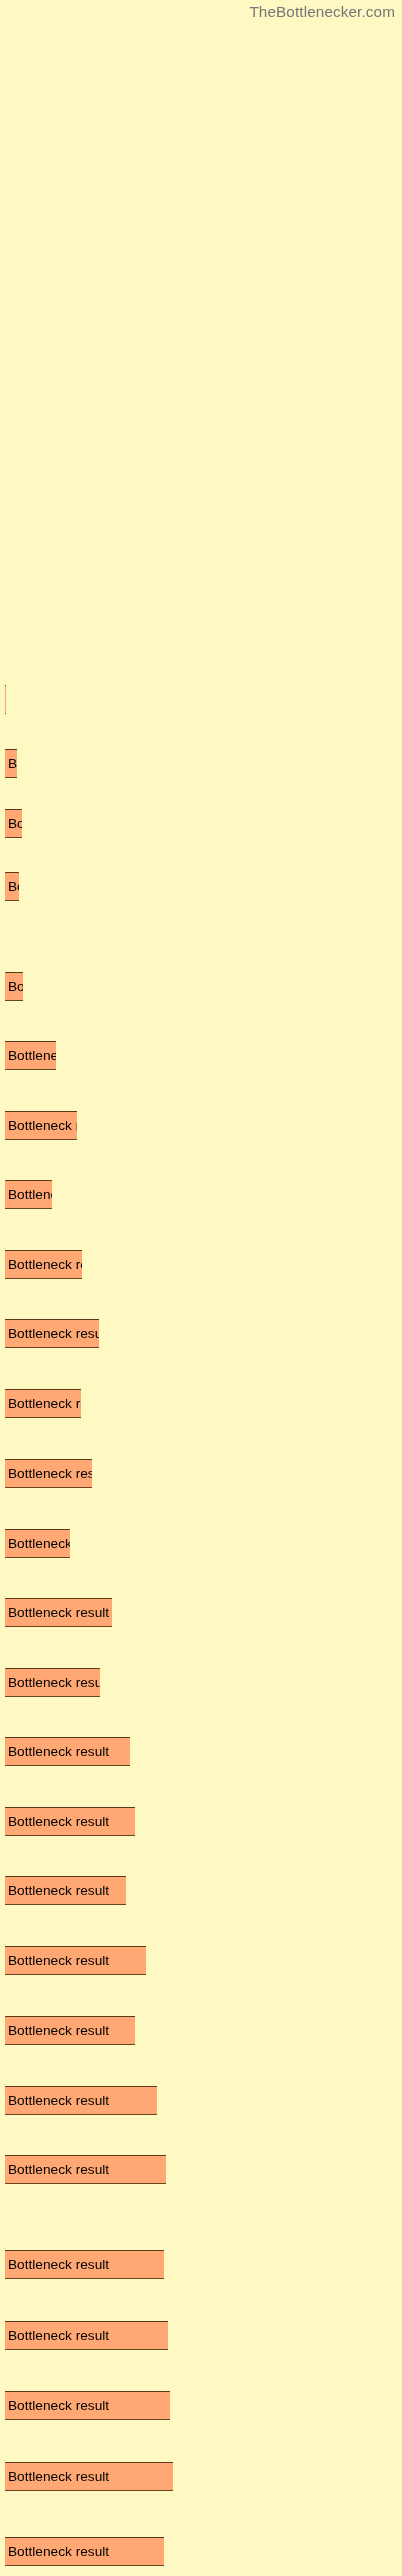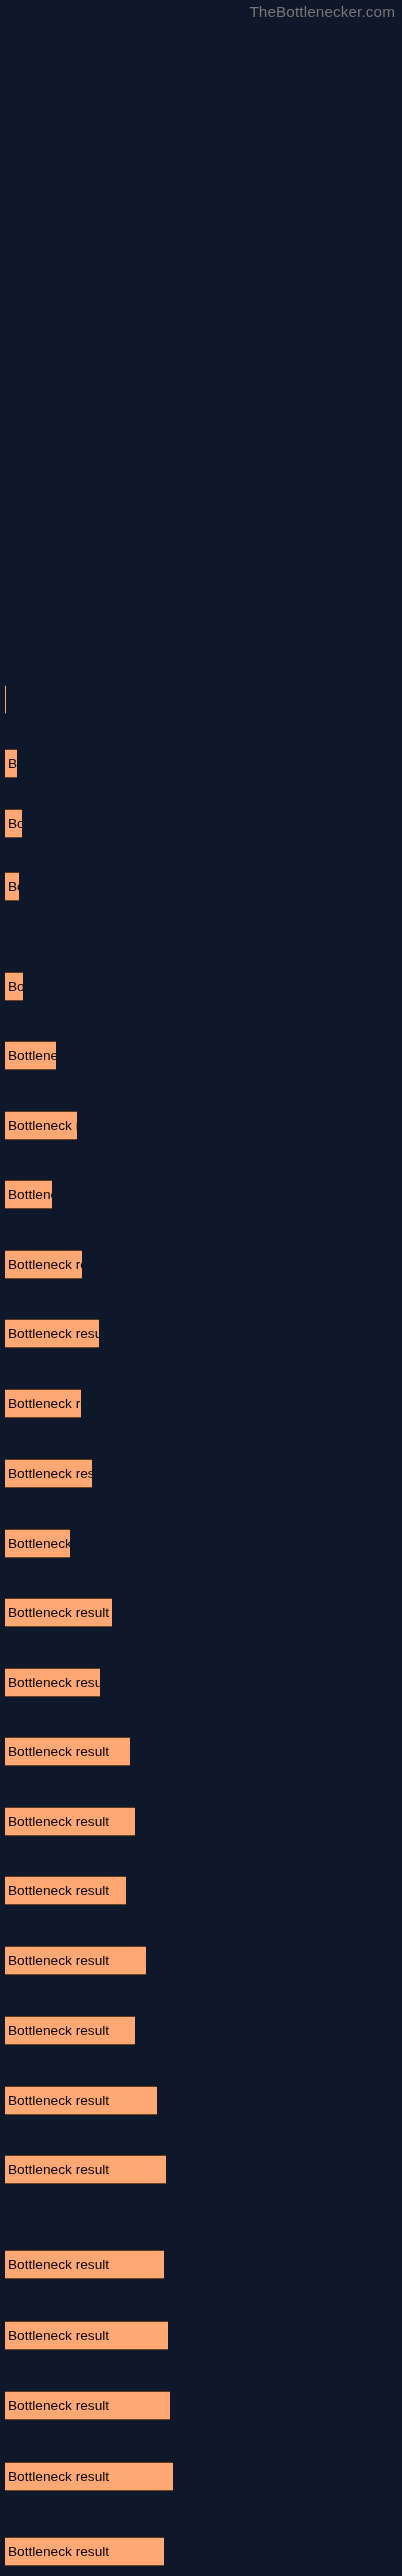--- a/index.html
+++ b/index.html
@@ -4,21 +4,21 @@
 <style>
   html, body {
     margin: 0;
     padding: 0;
     background: #000000;
   }
   #page {
     position: relative;
     width: 403px;
     height: 2576px;
-    background: #0f172a;
+    background: #fef9c3;
     overflow: hidden;
     font-family: "Liberation Sans", sans-serif;
   }
   #watermark {
     position: absolute;
     top: 1.6px;
     right: 8px;
     color: #767676;
     font-size: 15.3px;
     line-height: 19.3px;

